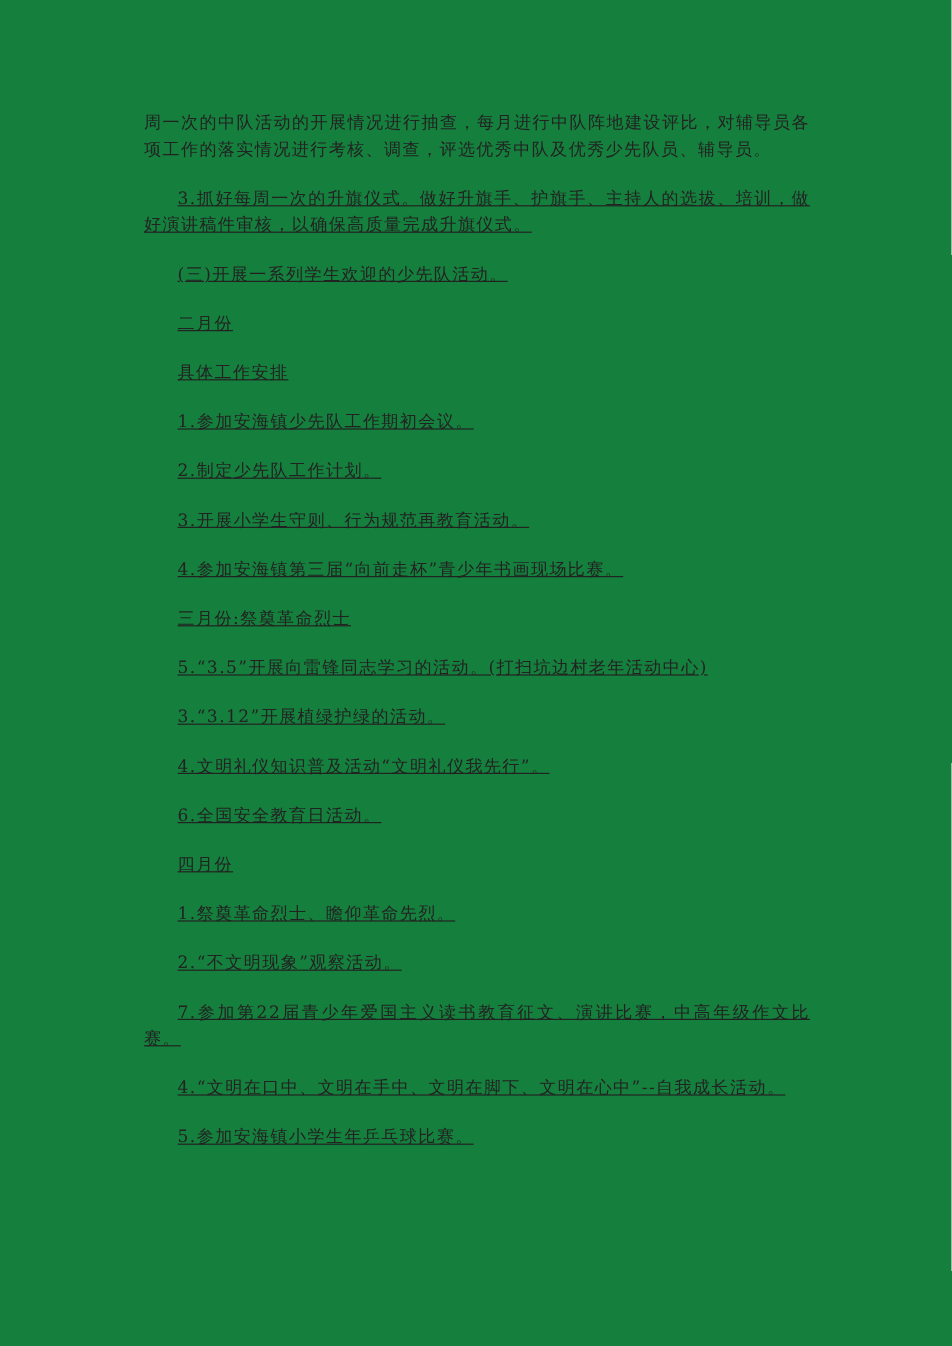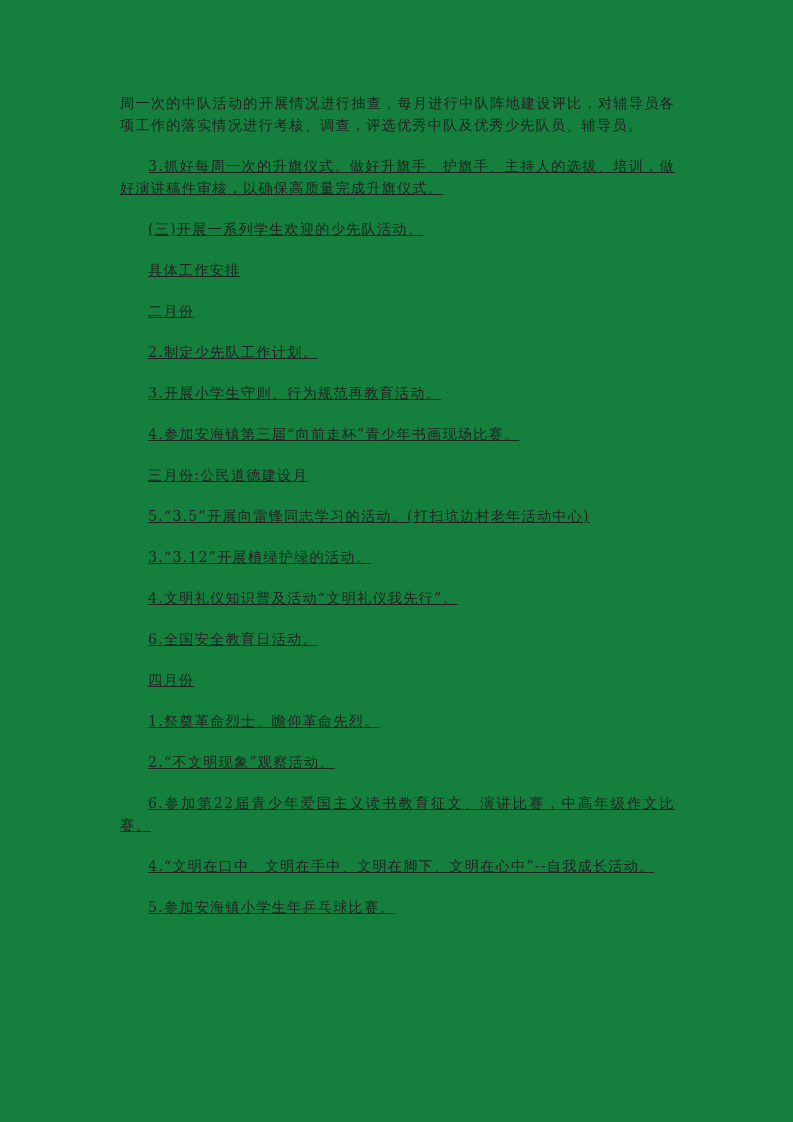--- a/index.html
+++ b/index.html
@@ -44,30 +44,31 @@
     }
   </style>
 </head>
 <body>
 
 <div class="page">
   <div class="content">
     <p class="para">周一次的中队活动的开展情况进行抽查，每月进行中队阵地建设评比，对辅导员各项工作的落实情况进行考核、调查，评选优秀中队及优秀少先队员、辅导员。</p>
     <p class="para indent">3.抓好每周一次的升旗仪式。做好升旗手、护旗手、主持人的选拔、培训，做好演讲稿件审核，以确保高质量完成升旗仪式。</p>
     <p class="para indent">(三)开展一系列学生欢迎的少先队活动。</p>
+    <p class="para indent">二月份</p>
     <p class="para indent">具体工作安排</p>
-    <p class="para indent">二月份</p>
+    <p class="para indent">1.参加安海镇少先队工作期初会议。</p>
     <p class="para indent">2.制定少先队工作计划。</p>
     <p class="para indent">3.开展小学生守则、行为规范再教育活动。</p>
     <p class="para indent">4.参加安海镇第三届“向前走杯”青少年书画现场比赛。</p>
-    <p class="para indent">三月份:公民道德建设月</p>
+    <p class="para indent">三月份:祭奠革命烈士</p>
     <p class="para indent">5.“3.5”开展向雷锋同志学习的活动。(打扫坑边村老年活动中心)</p>
     <p class="para indent">3.“3.12”开展植绿护绿的活动。</p>
     <p class="para indent">4.文明礼仪知识普及活动“文明礼仪我先行”。</p>
     <p class="para indent">6.全国安全教育日活动。</p>
     <p class="para indent">四月份</p>
     <p class="para indent">1.祭奠革命烈士、瞻仰革命先烈。</p>
     <p class="para indent">2.“不文明现象”观察活动。</p>
-    <p class="para indent">6.参加第22届青少年爱国主义读书教育征文、演讲比赛，中高年级作文比赛。</p>
+    <p class="para indent">7.参加第22届青少年爱国主义读书教育征文、演讲比赛，中高年级作文比赛。</p>
     <p class="para indent">4.“文明在口中、文明在手中、文明在脚下、文明在心中”--自我成长活动。</p>
     <p class="para indent">5.参加安海镇小学生年乒乓球比赛。</p>
   </div>
 </div>
 
 </body></html>

